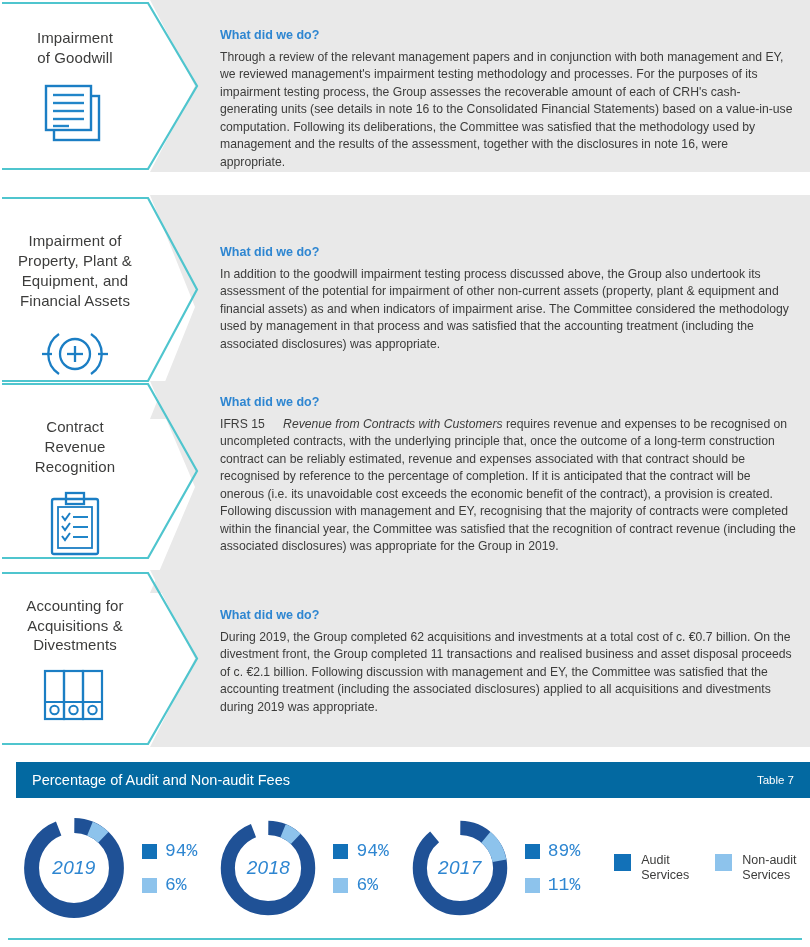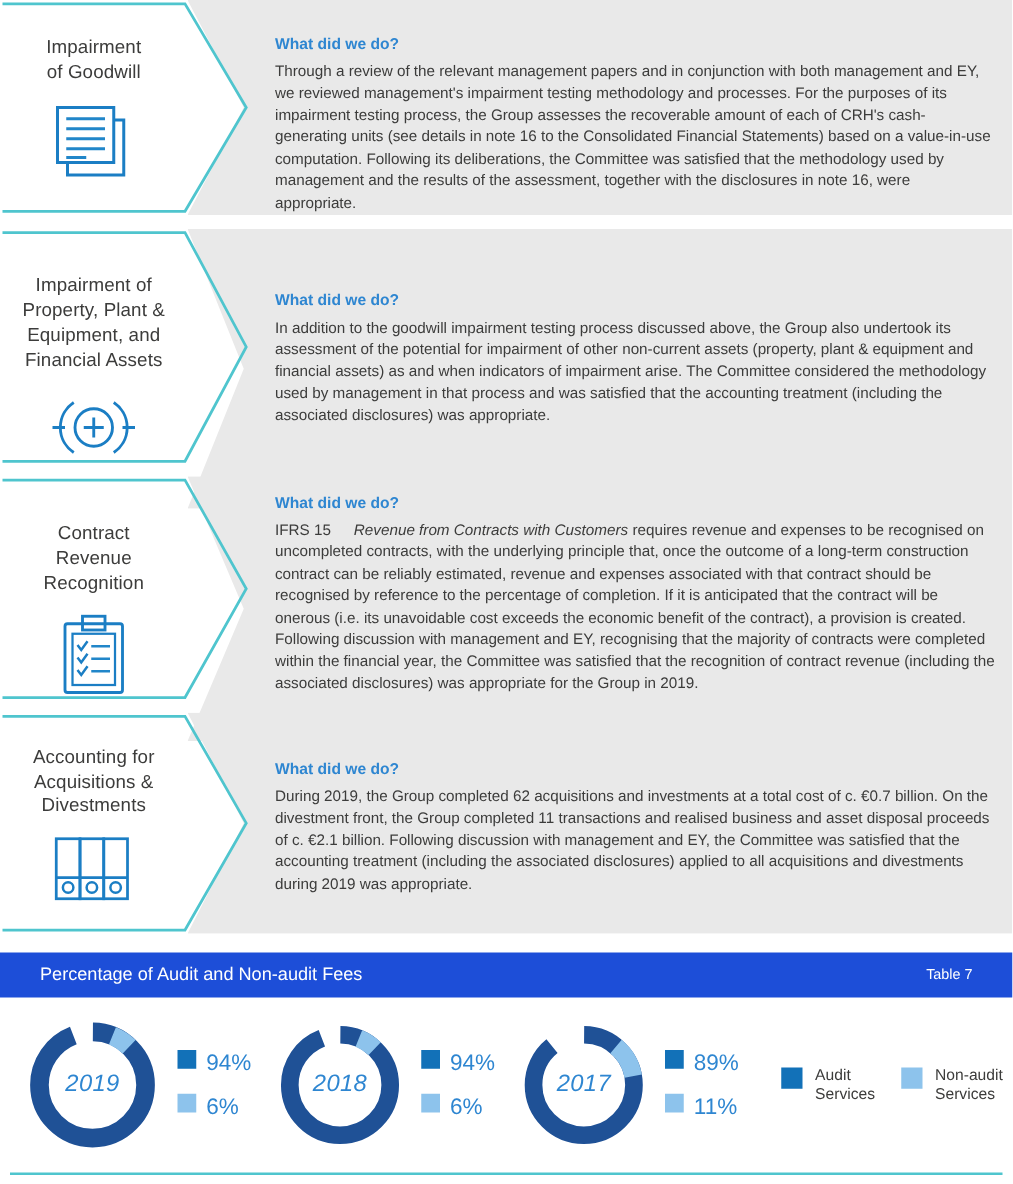--- a/index.html
+++ b/index.html
@@ -101,26 +101,27 @@
   
   .chart-block {
     position: absolute;
     left: 0;
     right: 0;
     top: 762px;
     height: 185px;
   }
   .chart-header {
     height: 36px;
-    background: #1d4ed8;
+    background: #0369a1;
     display: flex;
     align-items: center;
     justify-content: space-between;
-    padding: 0 32px;
-    box-sizing: border-box;
+    padding: 0 16px;
+    box-sizing: border-box;
+    margin-left: 16px;
   }
   .chart-header-title {
     color: #ffffff;
     font-size: 14.5px;
   }
   .chart-header-ref {
     color: #ffffff;
     font-size: 11.5px;
   }
   .chart-body {
@@ -147,21 +148,23 @@
     letter-spacing: 0.3px;
   }
   .donut-legend {
     margin-left: 12px;
     display: flex;
     flex-direction: column;
     gap: 14px;
   }
   .legend-row {
     display: flex;
+    align-items: center;
     gap: 8px;
+    font-family: Liberation Mono, monospace;
   }
   .swatch {
     width: 15px;
     height: 15px;
     flex: 0 0 auto;
     display: inline-block;
   }
   .sw-dark  { background: #1271b8; }
   .sw-light { background: #8dc3ec; }
   .legend-pct {
@@ -214,21 +217,21 @@
           <line x1="12" y1="44" x2="28" y2="44" stroke="#2186c9" stroke-width="2.4"></line>
         </svg>
       </div>
     </div>
     <div class="row-body" style="padding-top:28px;">
       <p class="body-heading">What did we do?</p>
       <p class="body-text">Through a review of the relevant management papers and in conjunction with both management and EY, we reviewed management's impairment testing methodology and processes. For the purposes of its impairment testing process, the Group assesses the recoverable amount of each of CRH's cash-generating units (see details in note 16 to the Consolidated Financial Statements) based on a value-in-use computation. Following its deliberations, the Committee was satisfied that the methodology used by management and the results of the assessment, together with the disclosures in note 16, were appropriate.</p>
     </div>
   </div>
 
-  <div class="row" style="position:absolute; left:0; top:183px; height:224px;">
+  <div class="row" style="position:absolute; left:0; top:195px; height:224px;">
     <div class="grey-panel"></div>
     <svg class="arrow-outline" width="210" height="189" viewBox="0 0 210 189">
       <path d="M 2 3 L 148 3 L 197 94.5 L 148 186 L 2 186" fill="none" stroke="#4fc5ce" stroke-width="2.2" stroke-linejoin="miter"></path>
     </svg>
     <div class="arrow-cell">
       <div class="arrow-title">Impairment of<br>Property, Plant &amp;<br>Equipment, and<br>Financial Assets</div>
       <div class="arrow-icon">
         <svg width="76" height="58" viewBox="0 0 76 58">
           <circle cx="38" cy="29" r="15" fill="none" stroke="#1b7ec4" stroke-width="2.3"></circle>
           <line x1="38" y1="21" x2="38" y2="37" stroke="#1b7ec4" stroke-width="2.3"></line>

